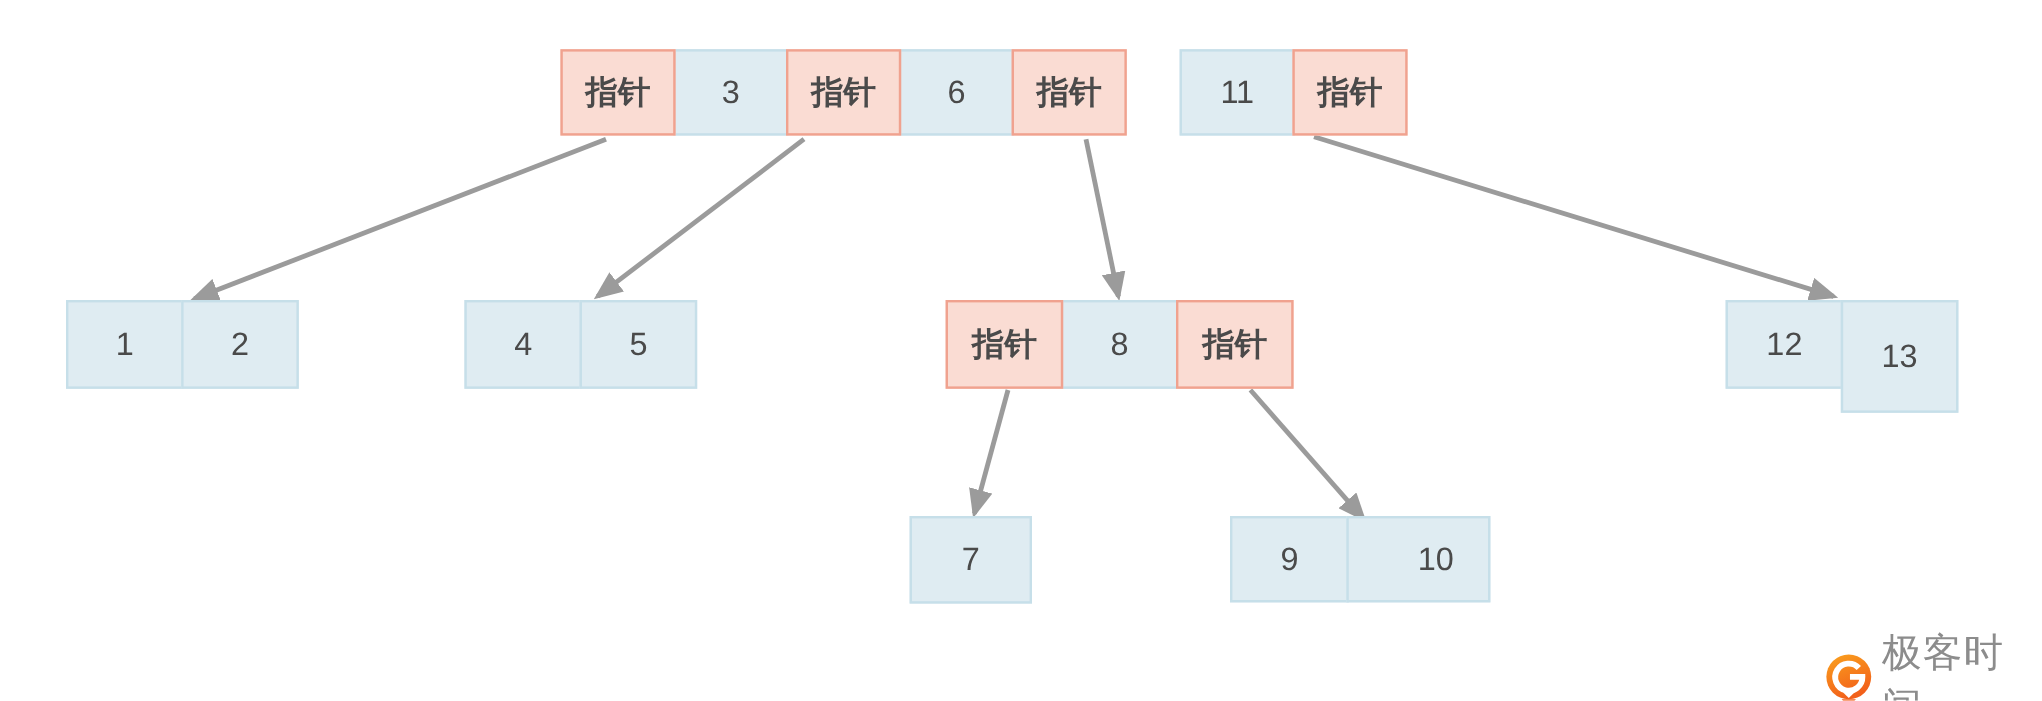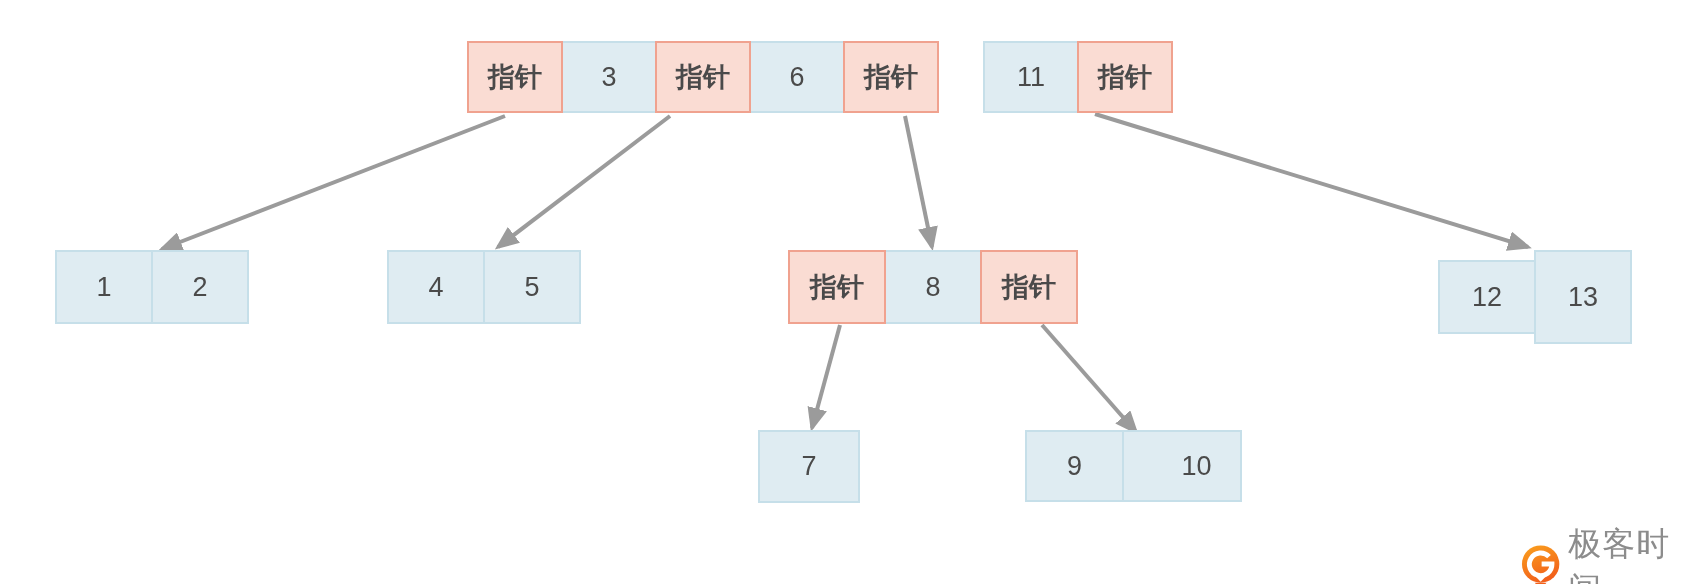--- a/index.html
+++ b/index.html
@@ -74,21 +74,21 @@
     </div>
     <div class="bnode" style="left: 387px; top: 250px;">
       <div class="cell key" style="width: 98px; height: 74px;">4</div>
       <div class="cell key" style="width: 98px; height: 74px;">5</div>
     </div>
     <div class="bnode" style="left: 788px; top: 250px;">
       <div class="cell pointer" style="width: 98px; height: 74px;">指针</div>
       <div class="cell key" style="width: 98px; height: 74px;">8</div>
       <div class="cell pointer" style="width: 98px; height: 74px;">指针</div>
     </div>
-    <div class="bnode" style="left: 1438px; top: 250px; align-items: center;">
+    <div class="bnode" style="left: 1438px; top: 250px;">
       <div class="cell key" style="width: 98px; height: 74px;">12</div>
       <div class="cell key" style="width: 98px; height: 94px;">13</div>
     </div>
     <div class="bnode" style="left: 758px; top: 430px;">
       <div class="cell key" style="width: 102px; height: 73px;">7</div>
     </div>
     <div class="bnode" style="left: 1025px; top: 430px;">
       <div class="cell key" style="width: 99px; height: 72px;">9</div>
       <div class="cell key" style="width: 120px; height: 72px; padding-left: 29px;">10</div>
     </div>

